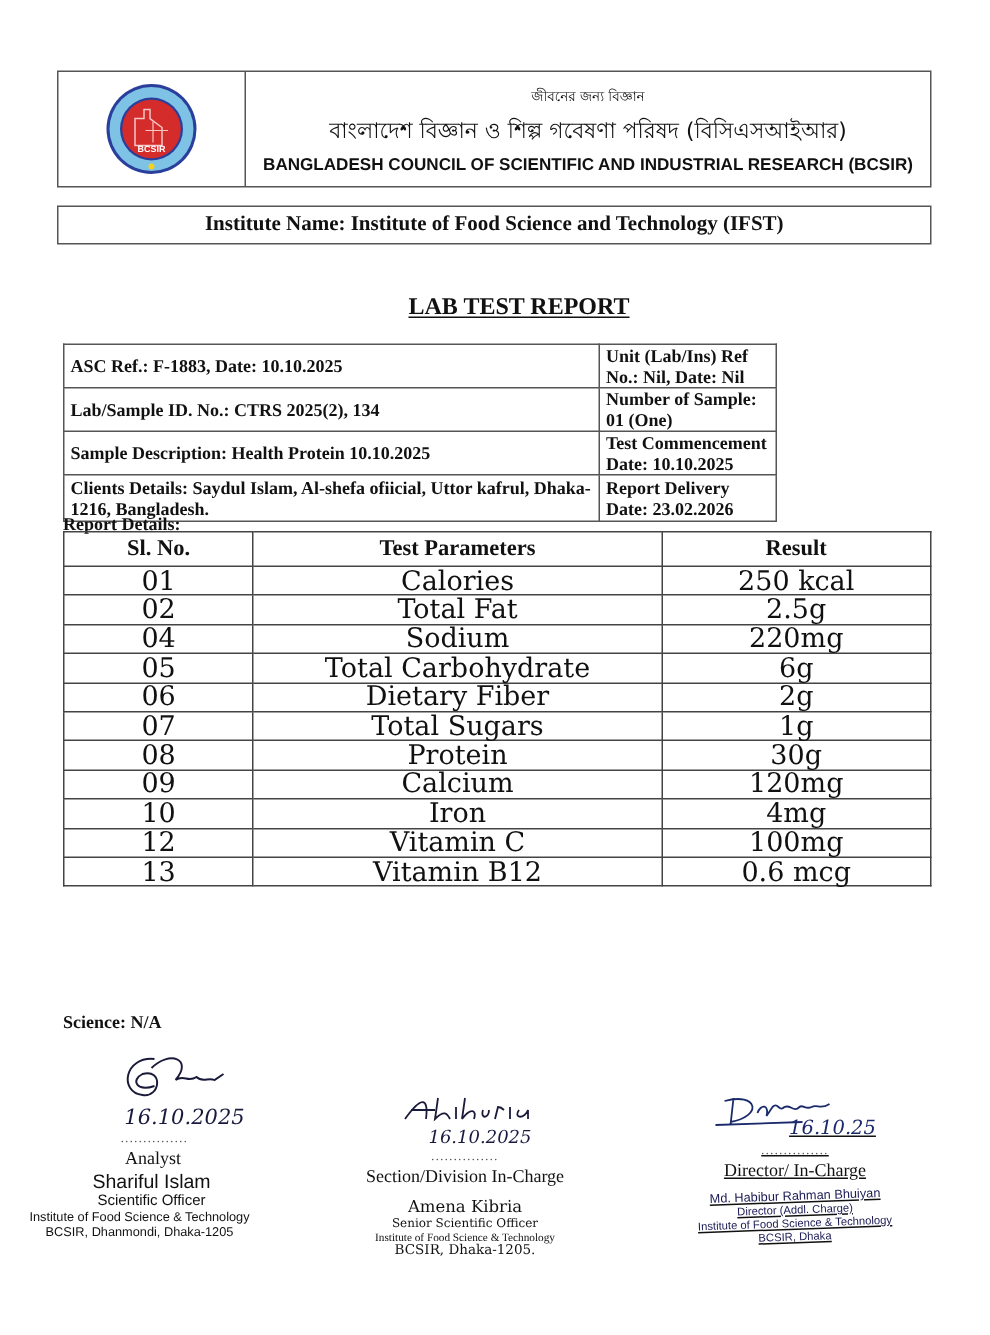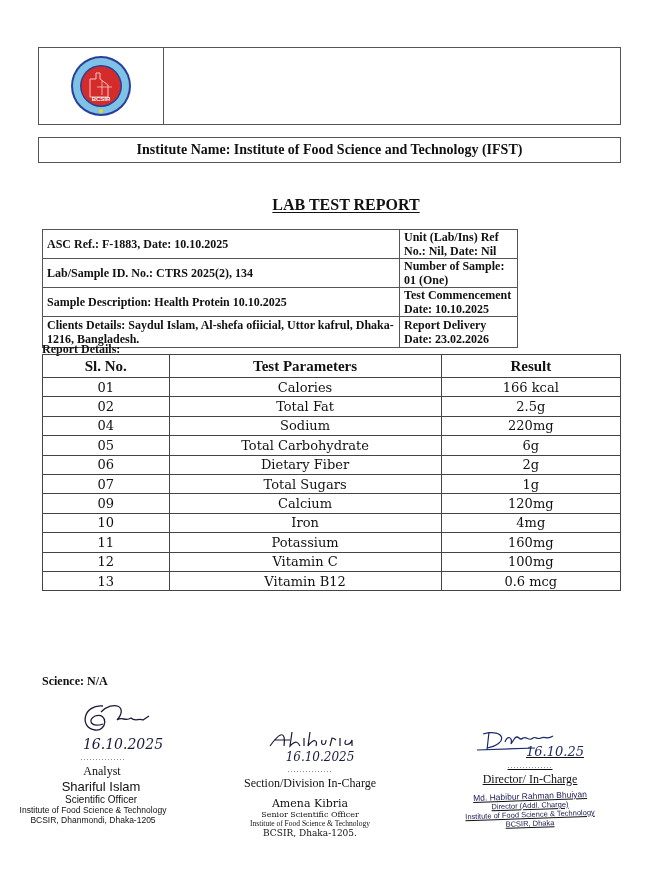--- a/index.html
+++ b/index.html
@@ -13,21 +13,21 @@
   .en-title { font-family:"Liberation Sans", sans-serif; font-weight:bold; font-size:11.4px; letter-spacing:0; }
   .inst-box { left:38px; top:137px; width:583px; height:26px; border:1px solid #555; box-sizing:border-box; display:flex; align-items:center; justify-content:center; font-weight:bold; font-size:14px; font-family:"Liberation Serif", serif; }
   .report-title { left:0; width:692px; top:196px; text-align:center; font-weight:bold; font-size:16px; text-decoration:underline; text-underline-offset:2px; }
   table.info { position:absolute; left:42px; top:229px; width:476px; border-collapse:collapse; font-size:12px; font-weight:bold; font-family:"Liberation Serif", serif; }
   table.info td { border:1px solid #555; padding:0 4px; height:15px; line-height:14px; vertical-align:middle; }
   table.info td.l { width:348px; }
   .report-details { left:42px; top:342px; font-size:12px; font-weight:bold; }
   table.results { position:absolute; left:42px; top:354px; width:579px; border-collapse:collapse; font-size:13.5px; font-family:"DejaVu Serif", serif; }
   table.results th, table.results td { border:1px solid #444; text-align:center; padding:0; height:18.4px; line-height:17px; }
   table.results th { font-family:"Liberation Serif", serif; font-weight:bold; font-size:15px; height:22px; }
-  table.results td { font-size:13px; }
+  table.results td { font-size:18px; }
   .c1 { width:126px; } .c2 { width:272px; } .c3 { width:179px; }
   .remarks { left:42px; top:674px; font-size:12px; font-weight:bold; }
   .sig { position:absolute; text-align:center; }
   .sig-script { font-family:"DejaVu Serif", serif; font-style:italic; color:#1a1a40; }
   .dots { letter-spacing:1px; color:#444; font-size:8px; line-height:8px; }
   .role { font-family:"Liberation Serif", serif; font-size:12px; }
   .name-sans { font-family:"Liberation Sans", sans-serif; }
 </style>
 </head>
 <body>
@@ -37,20 +37,25 @@
     <svg width="62" height="62" viewBox="0 0 62 62">
       <circle cx="31" cy="31" r="30" fill="#2a3f9b"></circle>
       <circle cx="31" cy="31" r="28" fill="#7ec3e6"></circle>
       <circle cx="31" cy="31" r="21" fill="#2a3f9b"></circle>
       <circle cx="31" cy="31" r="19.5" fill="#d42b2b"></circle>
       <path d="M20 42 L20 24 L26 24 L26 18 L30 18 L30 24 L38 30 L38 42 Z" fill="none" stroke="#f3c6c6" stroke-width="1"></path>
       <path d="M27 32 L42 32 M32 26 L32 40" stroke="#f3c6c6" stroke-width="0.8"></path>
       <text x="31" y="46" text-anchor="middle" font-size="6" fill="#ffffff" font-family="Liberation Sans, sans-serif" font-weight="bold">BCSIR</text>
       <circle cx="31" cy="56" r="2" fill="#f2d21b"></circle>
     </svg>
+  </div>
+  <div class="title-cell">
+    <div class="bn-small">জীবনের জন্য বিজ্ঞান</div>
+    <div class="bn-big">বাংলাদেশ বিজ্ঞান ও শিল্প গবেষণা পরিষদ (বিসিএসআইআর)</div>
+    <div class="en-title">BANGLADESH COUNCIL OF SCIENTIFIC AND  INDUSTRIAL RESEARCH (BCSIR)</div>
   </div>
 </div>
 
 <div class="abs inst-box">Institute Name: Institute of Food Science and Technology (IFST)</div>
 
 <div class="abs report-title">LAB TEST REPORT</div>
 
 <table class="info">
   <tbody>
       <tr>
@@ -79,21 +84,21 @@
     <tr>
       <th class="c1">Sl. No.</th>
       <th class="c2">Test Parameters</th>
       <th class="c3">Result</th>
     </tr>
   </thead>
   <tbody id="results-body">
       <tr>
         <td>01</td>
         <td>Calories</td>
-        <td>166 kcal</td>
+        <td>250 kcal</td>
       </tr>
       <tr>
         <td>02</td>
         <td>Total Fat</td>
         <td>2.5g</td>
       </tr>
       <tr>
         <td>04</td>
         <td>Sodium</td>
         <td>220mg</td>
@@ -107,33 +112,33 @@
         <td>06</td>
         <td>Dietary Fiber</td>
         <td>2g</td>
       </tr>
       <tr>
         <td>07</td>
         <td>Total Sugars</td>
         <td>1g</td>
       </tr>
       <tr>
+        <td>08</td>
+        <td>Protein</td>
+        <td>30g</td>
+      </tr>
+      <tr>
         <td>09</td>
         <td>Calcium</td>
         <td>120mg</td>
       </tr>
       <tr>
         <td>10</td>
         <td>Iron</td>
         <td>4mg</td>
-      </tr>
-      <tr>
-        <td>11</td>
-        <td>Potassium</td>
-        <td>160mg</td>
       </tr>
       <tr>
         <td>12</td>
         <td>Vitamin C</td>
         <td>100mg</td>
       </tr>
       <tr>
         <td>13</td>
         <td>Vitamin B12</td>
         <td>0.6 mcg</td>

